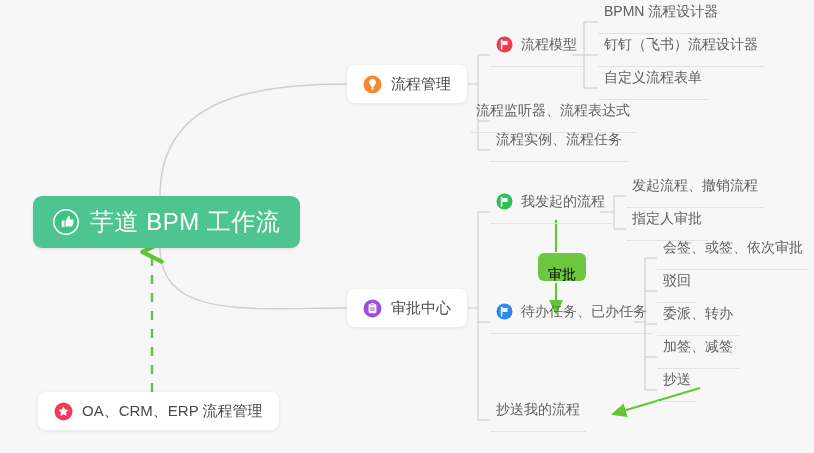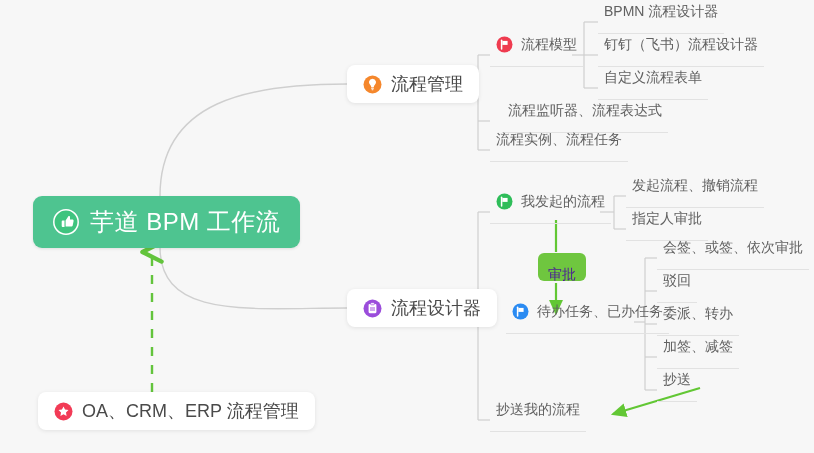--- a/index.html
+++ b/index.html
@@ -56,21 +56,21 @@
   
   .card-node {
     background: #ffffff;
     border-radius: 8px;
     padding: 0 16px;
     height: 38px;
     box-shadow: 0 1px 4px rgba(0,0,0,0.09);
   }
   .card-label {
     color: #4a4a4a;
-    font-size: 18px;
+    font-size: 15px;
     margin-left: 9px;
   }
 
   
   .leaf-node {
     border-bottom: 1px solid #e2e2e2;
     padding: 0 6px 20px 6px;
     height: 24px;
   }
   .leaf-label {
@@ -81,21 +81,21 @@
 
   
   .tag-node {
     background: #6fc63f;
     border-radius: 6px;
     height: 28px;
     padding: 0 10px;
     justify-content: center;
   }
   .tag-label {
-    color: #4c1d95;
+    color: #000000;
     font-size: 14px;
     margin-top: 15px;
   }
 
   
   .icon {
     display: inline-flex;
     align-items: center;
     justify-content: center;
     flex: 0 0 auto;
@@ -197,37 +197,37 @@
   <div class="node leaf-node" style="left:598px; top:10px;">
     <span class="leaf-label">BPMN 流程设计器</span>
   </div>
   <div class="node leaf-node" style="left:598px; top:43px;">
     <span class="leaf-label">钉钉（飞书）流程设计器</span>
   </div>
   <div class="node leaf-node" style="left:598px; top:76px;">
     <span class="leaf-label">自定义流程表单</span>
   </div>
 
-  <div class="node leaf-node" style="left:502px; top:109px;">
+  <div class="node leaf-node" style="left:470px; top:109px;">
     <span class="leaf-label">流程监听器、流程表达式</span>
   </div>
   <div class="node leaf-node" style="left:490px; top:138px;">
     <span class="leaf-label">流程实例、流程任务</span>
   </div>
 
   <div class="node card-node" style="left:347px; top:289px;">
     <span class="icon">
       <svg width="19" height="19" viewBox="0 0 19 19">
         <circle cx="9.5" cy="9.5" r="9" fill="#9b4ddb"></circle>
         <rect x="5.6" y="4.9" width="7.8" height="9.3" rx="1.1" fill="#ffffff"></rect>
         <rect x="7.6" y="3.7" width="3.8" height="2.1" rx="0.8" fill="#ffffff" stroke="#9b4ddb" stroke-width="0.7"></rect>
         <path d="M7.4 9.0h4.2M7.4 11.0h4.2" stroke="#9b4ddb" stroke-width="0.95" stroke-linecap="round"></path>
       </svg>
     </span>
-    <span class="card-label">流程设计器</span>
+    <span class="card-label">审批中心</span>
   </div>
 
   <div class="node leaf-node" style="left:626px; top:184px;">
     <span class="leaf-label">发起流程、撤销流程</span>
   </div>
 
   <div class="node leaf-node with-icon" style="left:490px; top:200px;">
     <span class="icon">
       <svg width="17" height="17" viewBox="0 0 17 17">
         <circle cx="8.5" cy="8.5" r="8" fill="#2ebd59"></circle>
@@ -238,21 +238,21 @@
     <span class="leaf-label">我发起的流程</span>
   </div>
   <div class="node leaf-node" style="left:626px; top:217px;">
     <span class="leaf-label">指定人审批</span>
   </div>
 
   <div class="node tag-node" style="left:538px; top:253px;">
     <span class="tag-label">审批</span>
   </div>
 
-  <div class="node leaf-node with-icon" style="left:506px; top:310px;">
+  <div class="node leaf-node with-icon" style="left:490px; top:310px;">
     <span class="icon">
       <svg width="17" height="17" viewBox="0 0 17 17">
         <circle cx="8.5" cy="8.5" r="8" fill="#2b8bf2"></circle>
         <path d="M5.6 4.3v8.6" stroke="#ffffff" stroke-width="1.5" stroke-linecap="round"></path>
         <path d="M6.3 4.9h5.3v4.0H6.3z" fill="#ffffff"></path>
       </svg>
     </span>
     <span class="leaf-label">待办任务、已办任务</span>
   </div>
 

